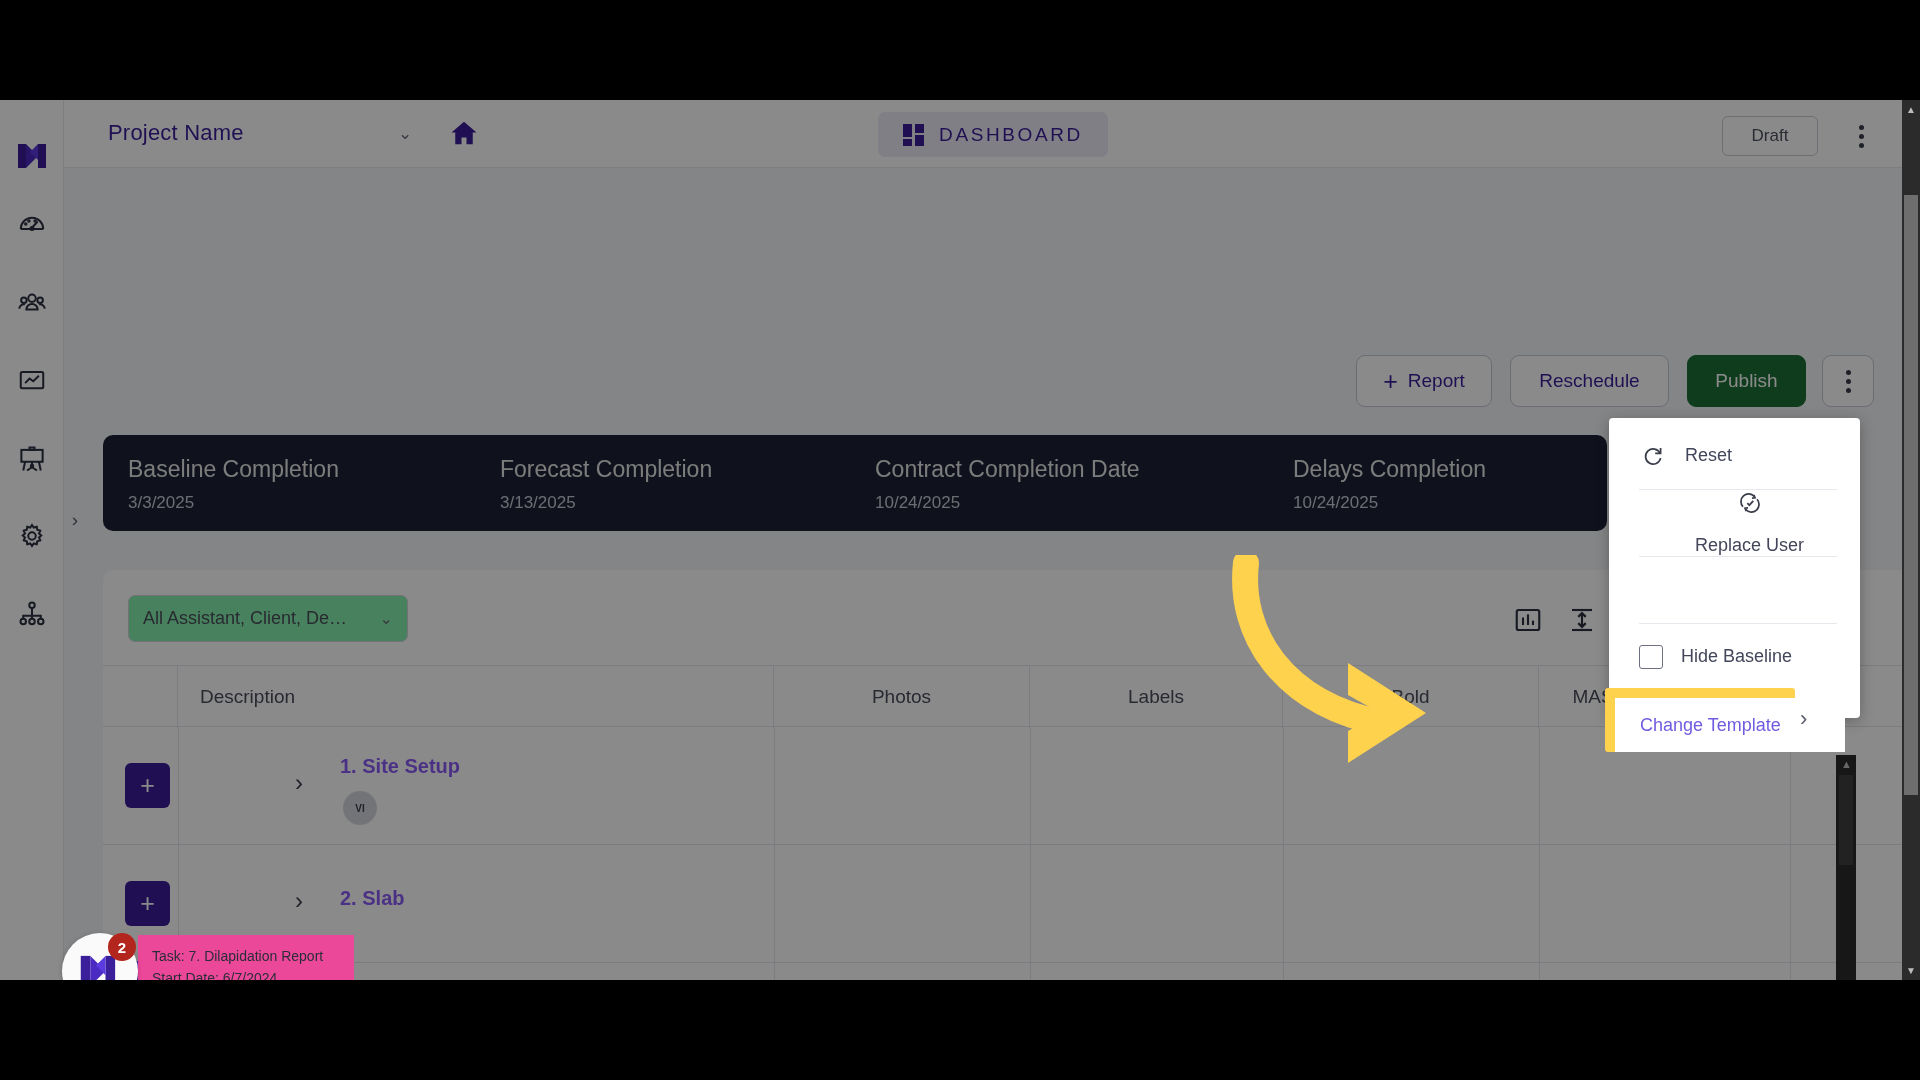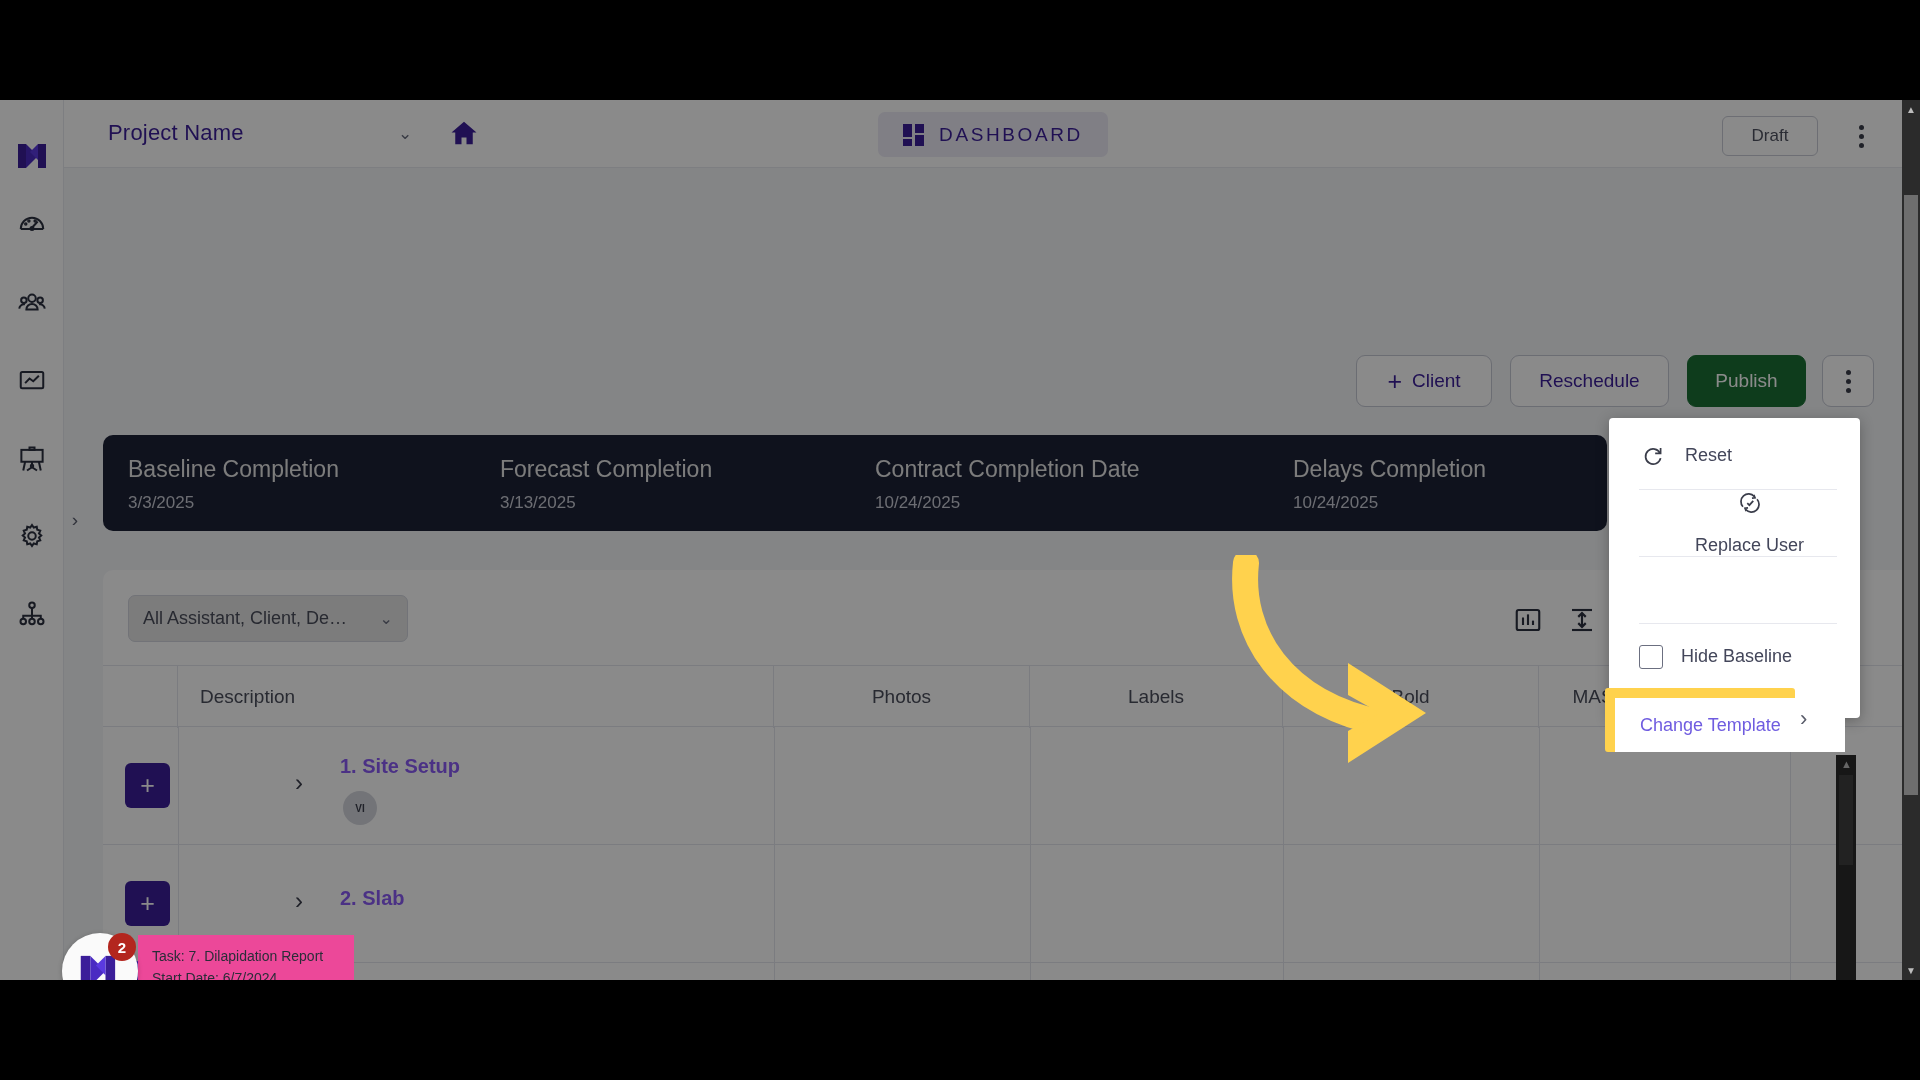--- a/index.html
+++ b/index.html
@@ -125,21 +125,21 @@
   #sum2 { left: 772px; }
   #sum3 { left: 1190px; }
 
   
   #card {
     position: absolute; left: 103px; top: 470px; width: 1842px; height: 500px;
     background: #ffffff; border-radius: 10px 0 0 0; z-index: 10;
   }
   #filter-sel {
     position: absolute; left: 25px; top: 25px; width: 280px; height: 47px;
-    border: 1px solid #d2d5de; border-radius: 7px; background: #e5e5e5;
+    border: 1px solid #d2d5de; border-radius: 7px; background: #86efac;
     display: flex; align-items: center; padding: 0 14px;
     font-size: 18px; color: #4b4e5c;
   }
   #filter-sel .cv { margin-left: auto; color: #6b6f80; font-size: 16px; }
   .tool-ic {
     position: absolute; top: 505px; width: 34px; height: 34px; z-index: 12;
   }
   .tool-ic svg { width: 30px; height: 30px; stroke: #2c3040; fill: none; stroke-width: 1.7; }
   #ic-chart { left: 1513px; }
   #ic-rowh  { left: 1567px; }
@@ -389,21 +389,21 @@
         <span></span>
           <span></span>
           <span></span>
       </div>
     </div>
 
     <div id="body"></div>
 
     <div class="act-btn" id="btn-group">
       <span class="plus">+</span>
-      <span>Client</span>
+      <span>Report</span>
     </div>
     <div class="act-btn" id="btn-resched">Reschedule</div>
     <div class="act-btn" id="btn-publish">Publish</div>
     <div class="act-btn" id="btn-kebab">
       <span></span>
         <span></span>
         <span></span>
     </div>
 
     <div id="summary">

